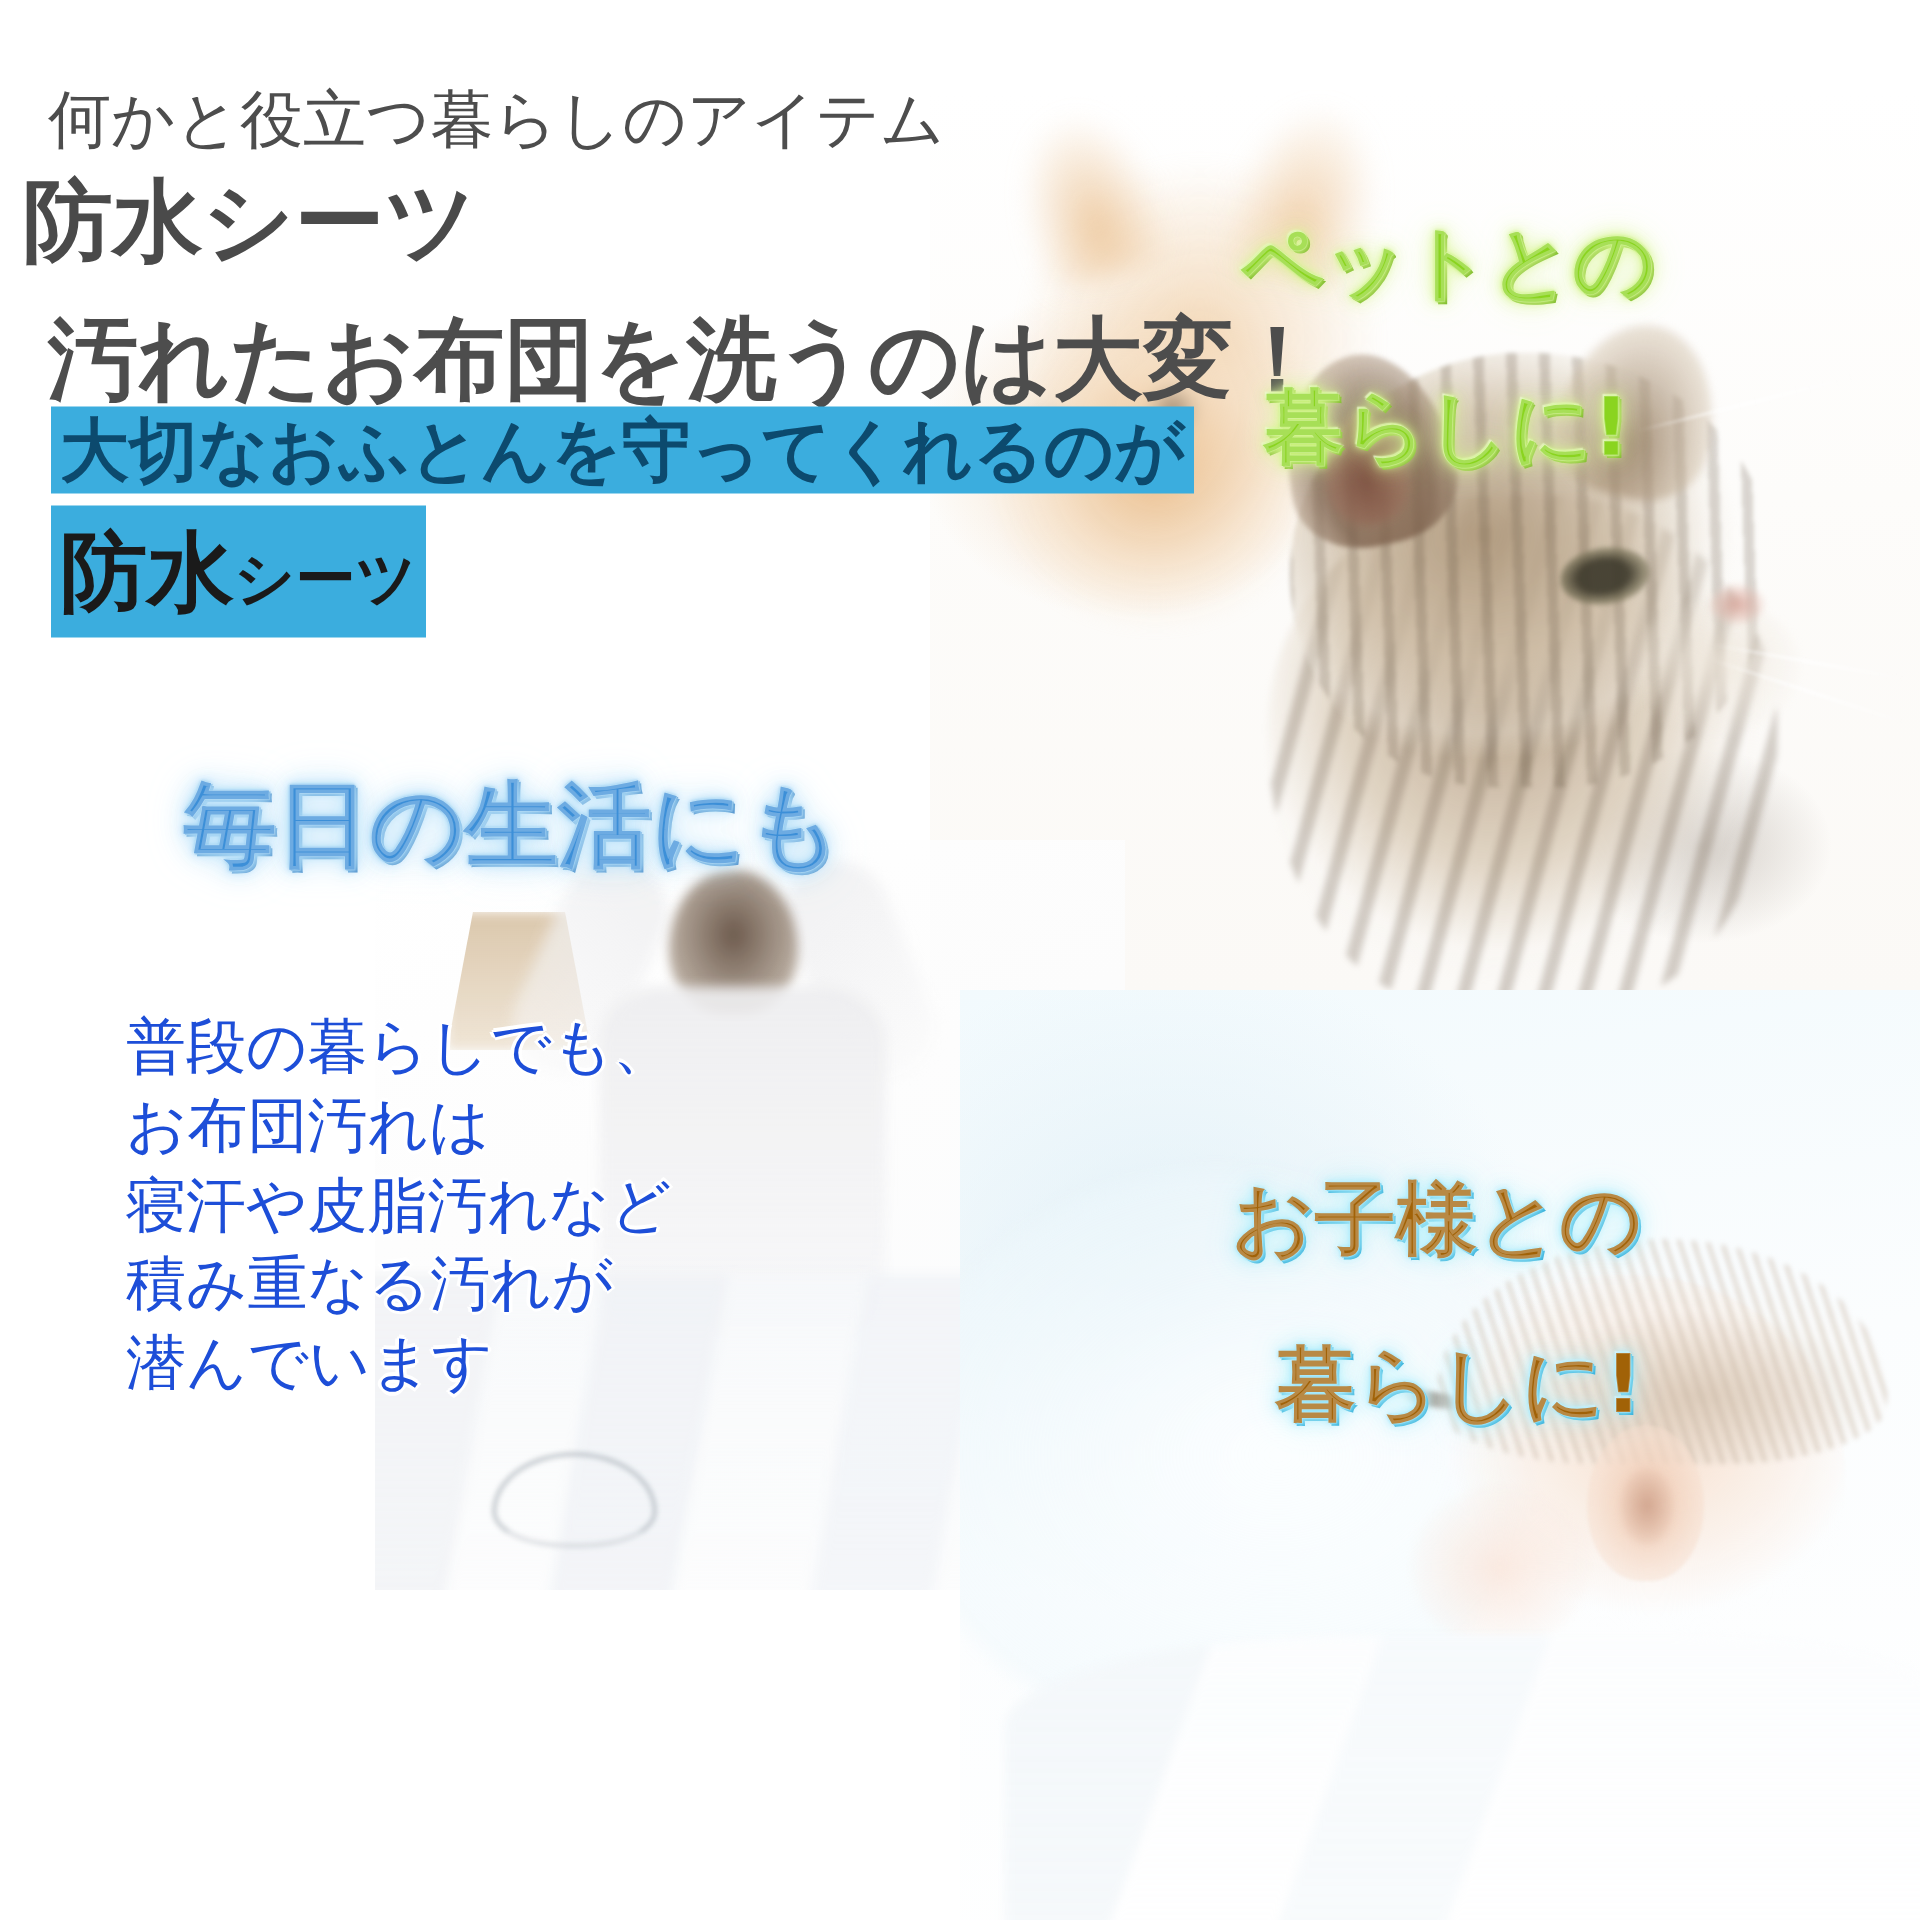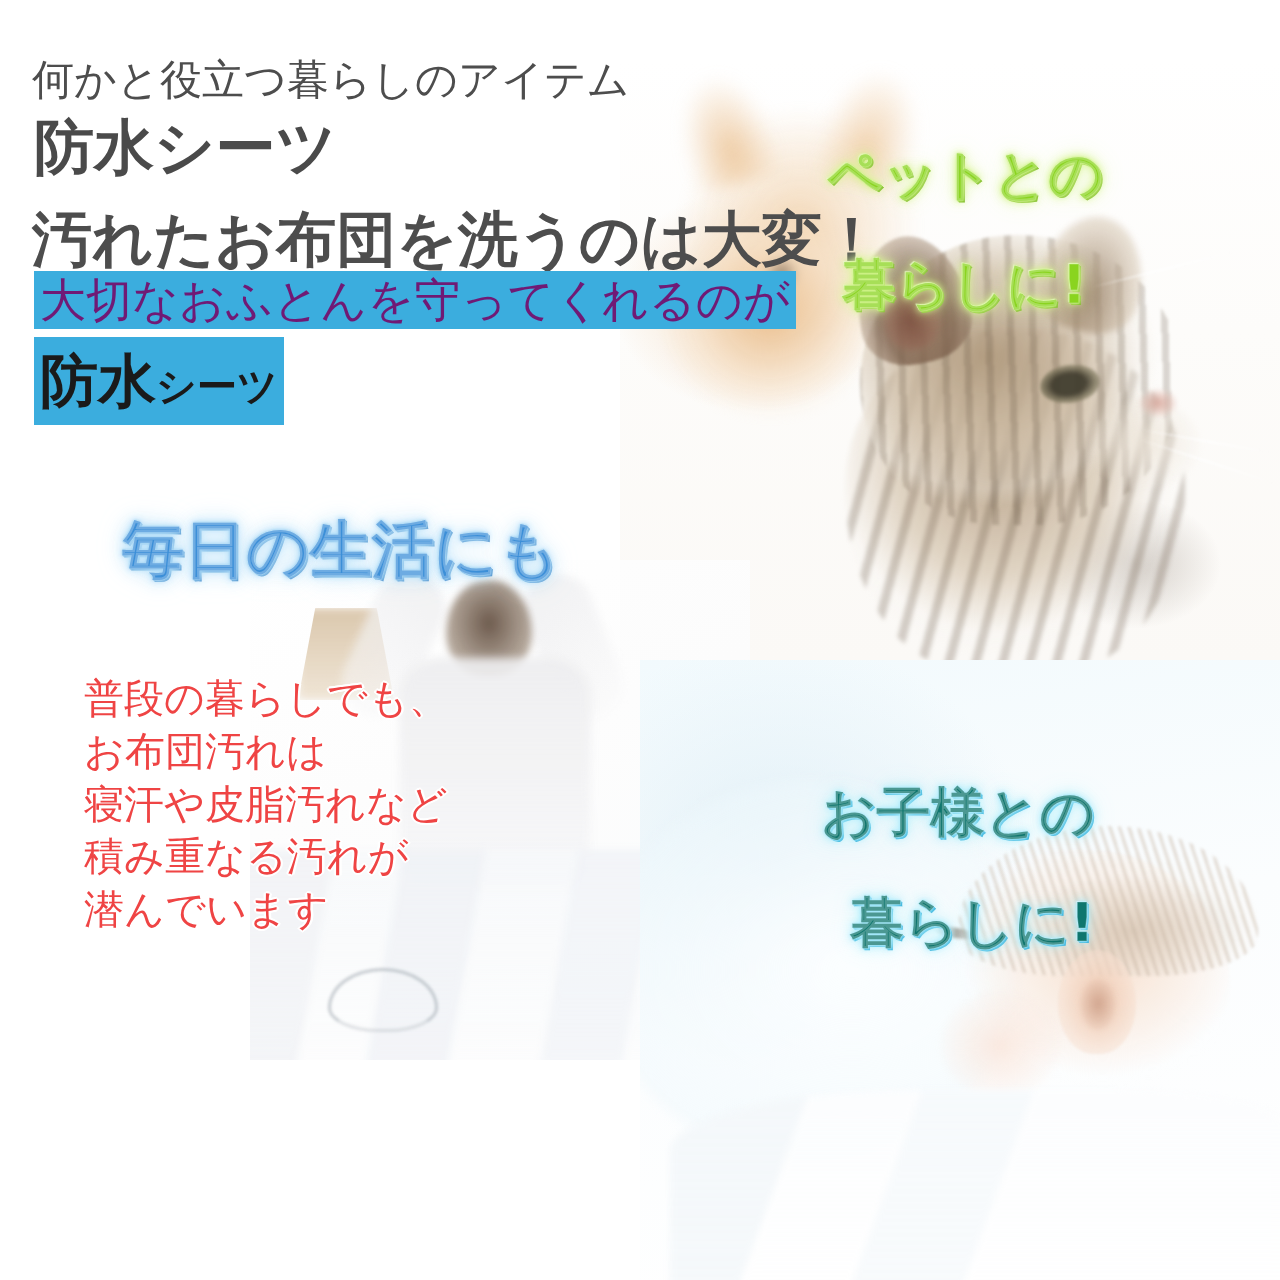--- a/index.html
+++ b/index.html
@@ -215,41 +215,41 @@
   
   .txt { position: absolute; white-space: pre; }
 
   #eyebrow {
     left: 32px; top: 52px;
     font-size: 42px; font-weight: 400; color: #4d4d4d;
     letter-spacing: 0px;
     font-family: Liberation Mono, monospace;
   }
   #product-title {
-    left: 34px; top: 108px;
+    left: 15px; top: 108px;
     font-size: 60px; font-weight: 700; color: #4a4a4a;
     letter-spacing: 0px;
   }
   #subhead {
     left: 32px; top: 200px;
     font-size: 60px; font-weight: 700; color: #4d4d4d;
   }
 
   .band {
     position: absolute;
     background: #3badde;
     display: flex; align-items: center;
     padding: 0 6px;
     box-sizing: border-box;
   }
   #band-protect {
     left: 34px; top: 271px; height: 58px;
   }
   #band-protect .band-text {
-    font-size: 46px; font-weight: 400; color: #701a75; letter-spacing: 0px;
+    font-size: 46px; font-weight: 700; color: #0c4a6e; letter-spacing: 0px;
     line-height: 1;
   }
   #band-product {
     left: 34px; top: 337px; height: 88px;
   }
   #band-product .band-main {
     font-size: 58px; font-weight: 700; color: #1a1a1a; line-height: 1;
   }
   #band-product .band-sub {
     font-size: 40px; font-weight: 700; color: #1a1a1a; line-height: 1;
@@ -288,34 +288,34 @@
       0 0 22px rgba(228,250,176,.80),
       1px 1px 0 #6fb712,
       2px 2px 0 #68ad10,
       -1px -1px 1px rgba(255,255,255,.92);
   }
   #badge-pet .line2 { display:block; padding-left: 90px; }
 
   #badge-kids {
     left: 746px; top: 730px;
     font-size: 54px; line-height: 1.02;
-    color: #0f766e;
+    color: #a16207;
     text-shadow:
       0 0 2px #7fddf8,
       0 0 6px #aeeafb,
       0 0 12px rgba(176,240,252,.95),
       0 0 22px rgba(196,246,253,.82),
       1px 1px 0 #16a8da,
       2px 2px 0 #119fd1,
       -1px -1px 1px rgba(255,255,255,.92);
   }
   #badge-kids .line2 { display:block; padding-left: 104px; }
 
   .body-copy {
-    color: #ef4444;
+    color: #1d4ed8;
     font-size: 40px;
     line-height: 1.32;
     font-weight: 500;
     text-shadow:
        1.6px 0 0 #fff, -1.6px 0 0 #fff, 0 1.6px 0 #fff, 0 -1.6px 0 #fff,
        1.2px 1.2px 0 #fff, -1.2px 1.2px 0 #fff, 1.2px -1.2px 0 #fff, -1.2px -1.2px 0 #fff,
        2.4px 0 0 #fff, -2.4px 0 0 #fff, 0 2.4px 0 #fff, 0 -2.4px 0 #fff;
   }
   #body-top { left: 84px; top: 672px; }
   #body-bottom { left: 240px; top: 1008px; }

